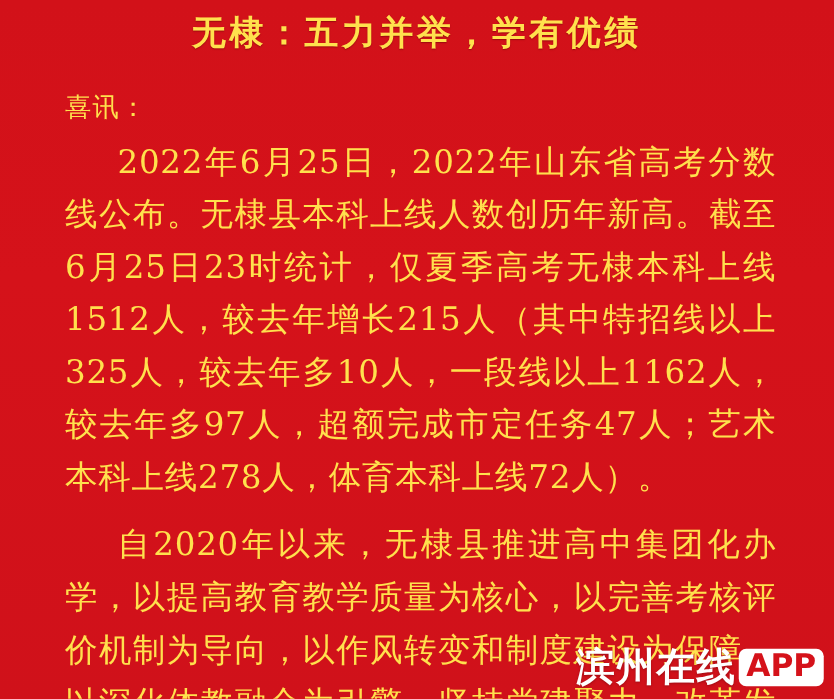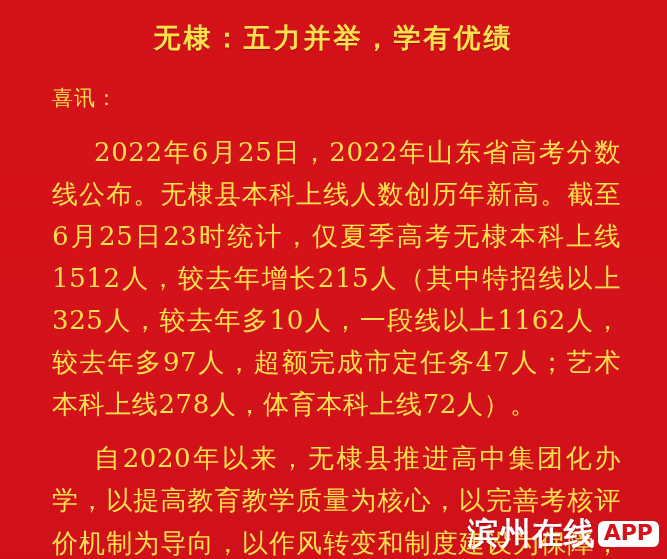--- a/index.html
+++ b/index.html
@@ -20,34 +20,34 @@
     height: 559px;
     background: linear-gradient(180deg, #d21119 0%, #d5121a 40%, #d0111a 100%);
     box-sizing: border-box;
   }
   .title {
     text-align: center;
     color: #ffe14d;
     font-size: 27px;
     font-weight: bold;
     letter-spacing: 3px;
-    padding-top: 20px;
+    padding-top: 8px;
     padding-bottom: 4px;
     text-shadow: 0 1px 1px rgba(90,0,0,0.45);
     font-family: Liberation Sans, sans-serif;
   }
   .body-wrap {
     padding: 22px 46px 0 52px;
   }
   .salutation {
     color: #ffe14d;
     font-size: 21px;
     line-height: 1.55;
     letter-spacing: 1px;
-    margin-bottom: 16px;
+    margin-bottom: 6px;
     font-weight: normal;
   }
   .para {
     color: #ffe14d;
     font-size: 26px;
     line-height: 1.62;
     letter-spacing: 0.6px;
     text-indent: 42px;
     text-align: justify;
     text-justify: inter-ideograph;
@@ -70,21 +70,21 @@
     color: #ffffff;
     font-size: 31px;
     font-weight: bold;
     letter-spacing: 1px;
     font-family: "DejaVu Sans", "Liberation Sans", sans-serif;
     text-shadow: 0 1px 2px rgba(0,0,0,0.25);
   }
   .wm-badge {
     background: #ffffff;
     color: #d5121a;
-    font-size: 22px;
+    font-size: 25px;
     font-weight: bold;
     font-family: "DejaVu Sans", "Liberation Sans", sans-serif;
     border-radius: 6px;
     padding: 0px 6px 2px 6px;
     line-height: 1.1;
     letter-spacing: 0px;
   }
 </style>
 </head>
 <body>

